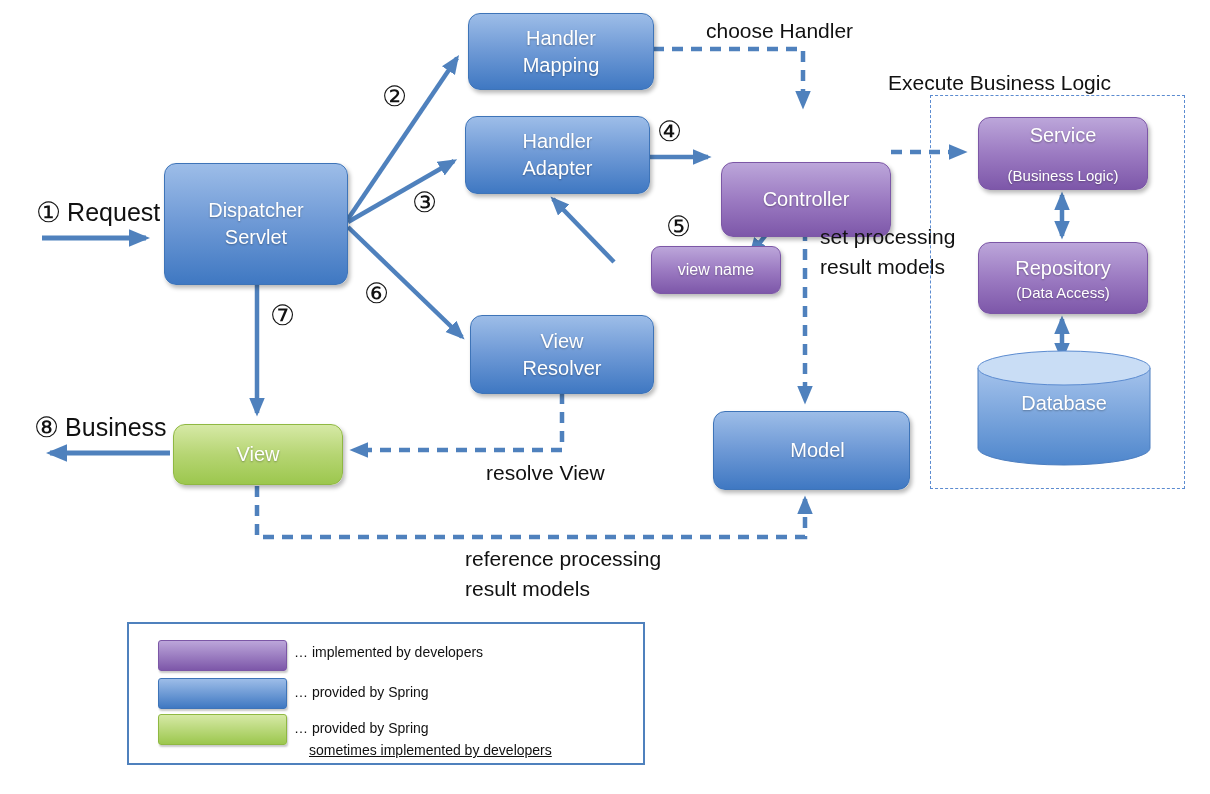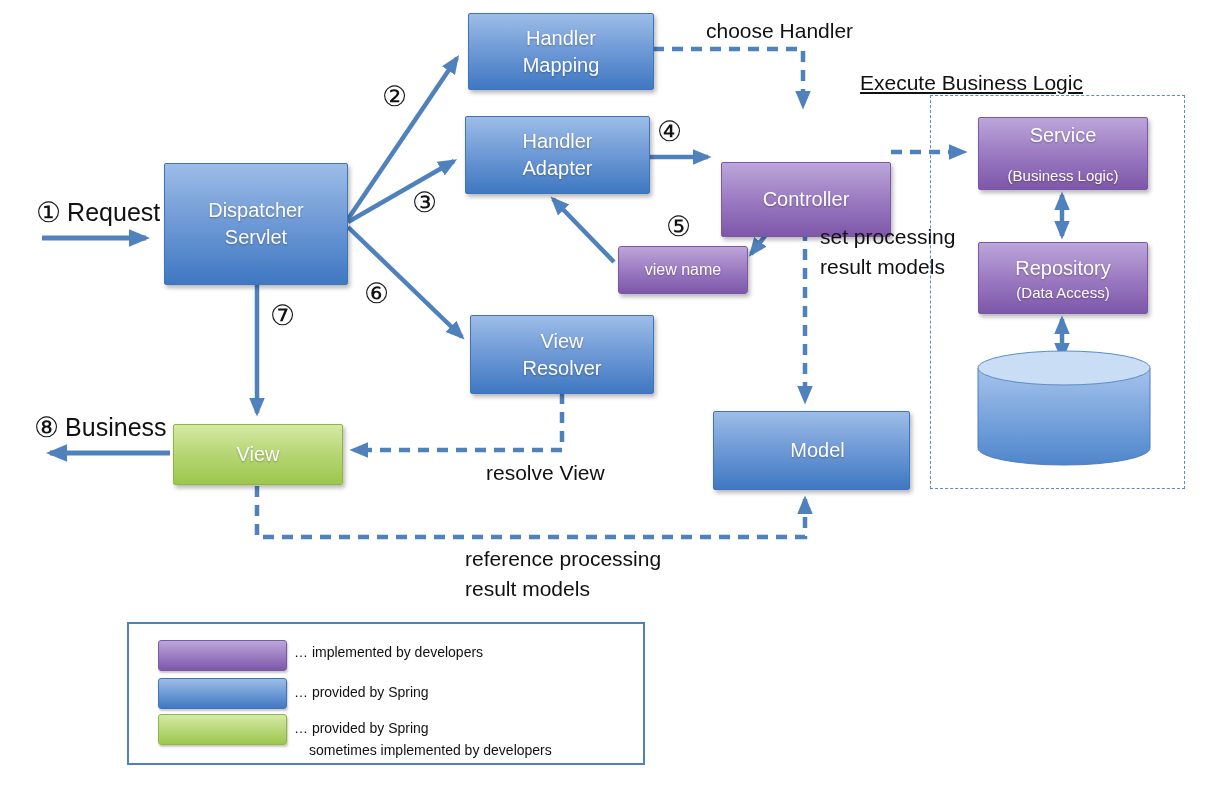--- a/index.html
+++ b/index.html
@@ -6,28 +6,28 @@
   #stage {
     position:relative; width:1210px; height:794px; background:#ffffff;
     font-family:"Liberation Sans", sans-serif; color:#111; overflow:hidden;
   }
   #wires { position:absolute; left:0; top:0; width:1210px; height:794px; }
 
   .node {
     position:absolute; display:flex; flex-direction:column;
     align-items:center; justify-content:center;
     color:#fff; font-size:20px; line-height:1.35; text-align:center;
-    white-space:pre-line; border-radius:2px;
+    white-space:pre-line; border-radius:12px;
     box-shadow:2px 3px 4px rgba(0,0,0,0.28);
     text-shadow:0 1px 2px rgba(0,0,0,0.3);
   }
   .blue   { background:linear-gradient(180deg,#9DBDE8 0%,#6F9AD6 48%,#3F78C2 100%); border:1px solid #3E74B8; }
   .purple { background:linear-gradient(180deg,#BCA6DA 0%,#9C7BC2 50%,#7D57A9 100%); border:1px solid #7C57A6; }
   .green  { background:linear-gradient(180deg,#D6E9A6 0%,#B6D573 50%,#9CC74E 100%); border:1px solid #8FB842; }
-  .rounded { border-radius:3px; }
+  .rounded { border-radius:9px;margin-left:33px; }
   .sub { font-size:15px; line-height:1.2; margin-top:2px; }
 
   .annot {
     position:absolute; font-size:21px; color:#111; line-height:30px;
     white-space:pre-line;
   }
   .stepnum { position:absolute; font-size:28px; color:#111; line-height:1; }
   .io-label { position:absolute; font-size:25px; color:#111; display:flex; align-items:center; gap:6px; }
   .io-label .circ { font-size:28px; }
 
@@ -119,48 +119,49 @@
   <div class="node purple" style="left:978px; top:117px; width:168px; height:71px;gap:16px;">
     <span>Service</span>
     <span class="sub">(Business Logic)</span>
   </div>
 
   <div class="node purple" style="left:978px; top:242px; width:168px; height:70px;">
     <span>Repository</span>
     <span class="sub">(Data Access)</span>
   </div>
 
+  <div class="db-label">Database</div>
 
   <div class="io-label" style="left:36px; top:196px;">
     <span class="circ">①</span>
     <span>Request</span>
   </div>
   <div class="io-label" style="left:34px; top:411px;">
     <span class="circ">⑧</span>
     <span>Business</span>
   </div>
 
   <div class="stepnum" style="left:382px; top:83px;">②</div>
   <div class="stepnum" style="left:412px; top:189px;">③</div>
   <div class="stepnum" style="left:657px; top:118px;">④</div>
   <div class="stepnum" style="left:666px; top:213px;">⑤</div>
   <div class="stepnum" style="left:364px; top:280px;">⑥</div>
   <div class="stepnum" style="left:270px; top:302px;">⑦</div>
 
   <div class="annot" style="left:706px; top:16px;">choose Handler</div>
-  <div class="annot" style="left:860px; top:68px;text-decoration:underline;">Execute Business Logic</div>
+  <div class="annot" style="left:888px; top:68px;">Execute Business Logic</div>
   <div class="annot" style="left:820px; top:222px;">set processing
 result models</div>
   <div class="annot" style="left:486px; top:458px;">resolve View</div>
   <div class="annot" style="left:465px; top:544px;">reference processing
 result models</div>
 
   <div class="legend">
     <div class="swatch sw-purple" style="left:29px; top:16px;"></div>
     <div class="ltext" style="left:165px; top:20px;">… implemented by developers</div>
     <div class="swatch sw-blue" style="left:29px; top:54px;"></div>
     <div class="ltext" style="left:165px; top:60px;">… provided by Spring</div>
     <div class="swatch sw-green" style="left:29px; top:90px;"></div>
     <div class="ltext" style="left:165px; top:96px;">… provided by Spring</div>
-    <div class="ltext" style="left:180px; top:118px;">sometimes implemented by developers</div>
+    <div class="ltext" style="left:180px; top:118px;text-decoration:underline;">sometimes implemented by developers</div>
   </div>
 
 </div>
 
 </body></html>

